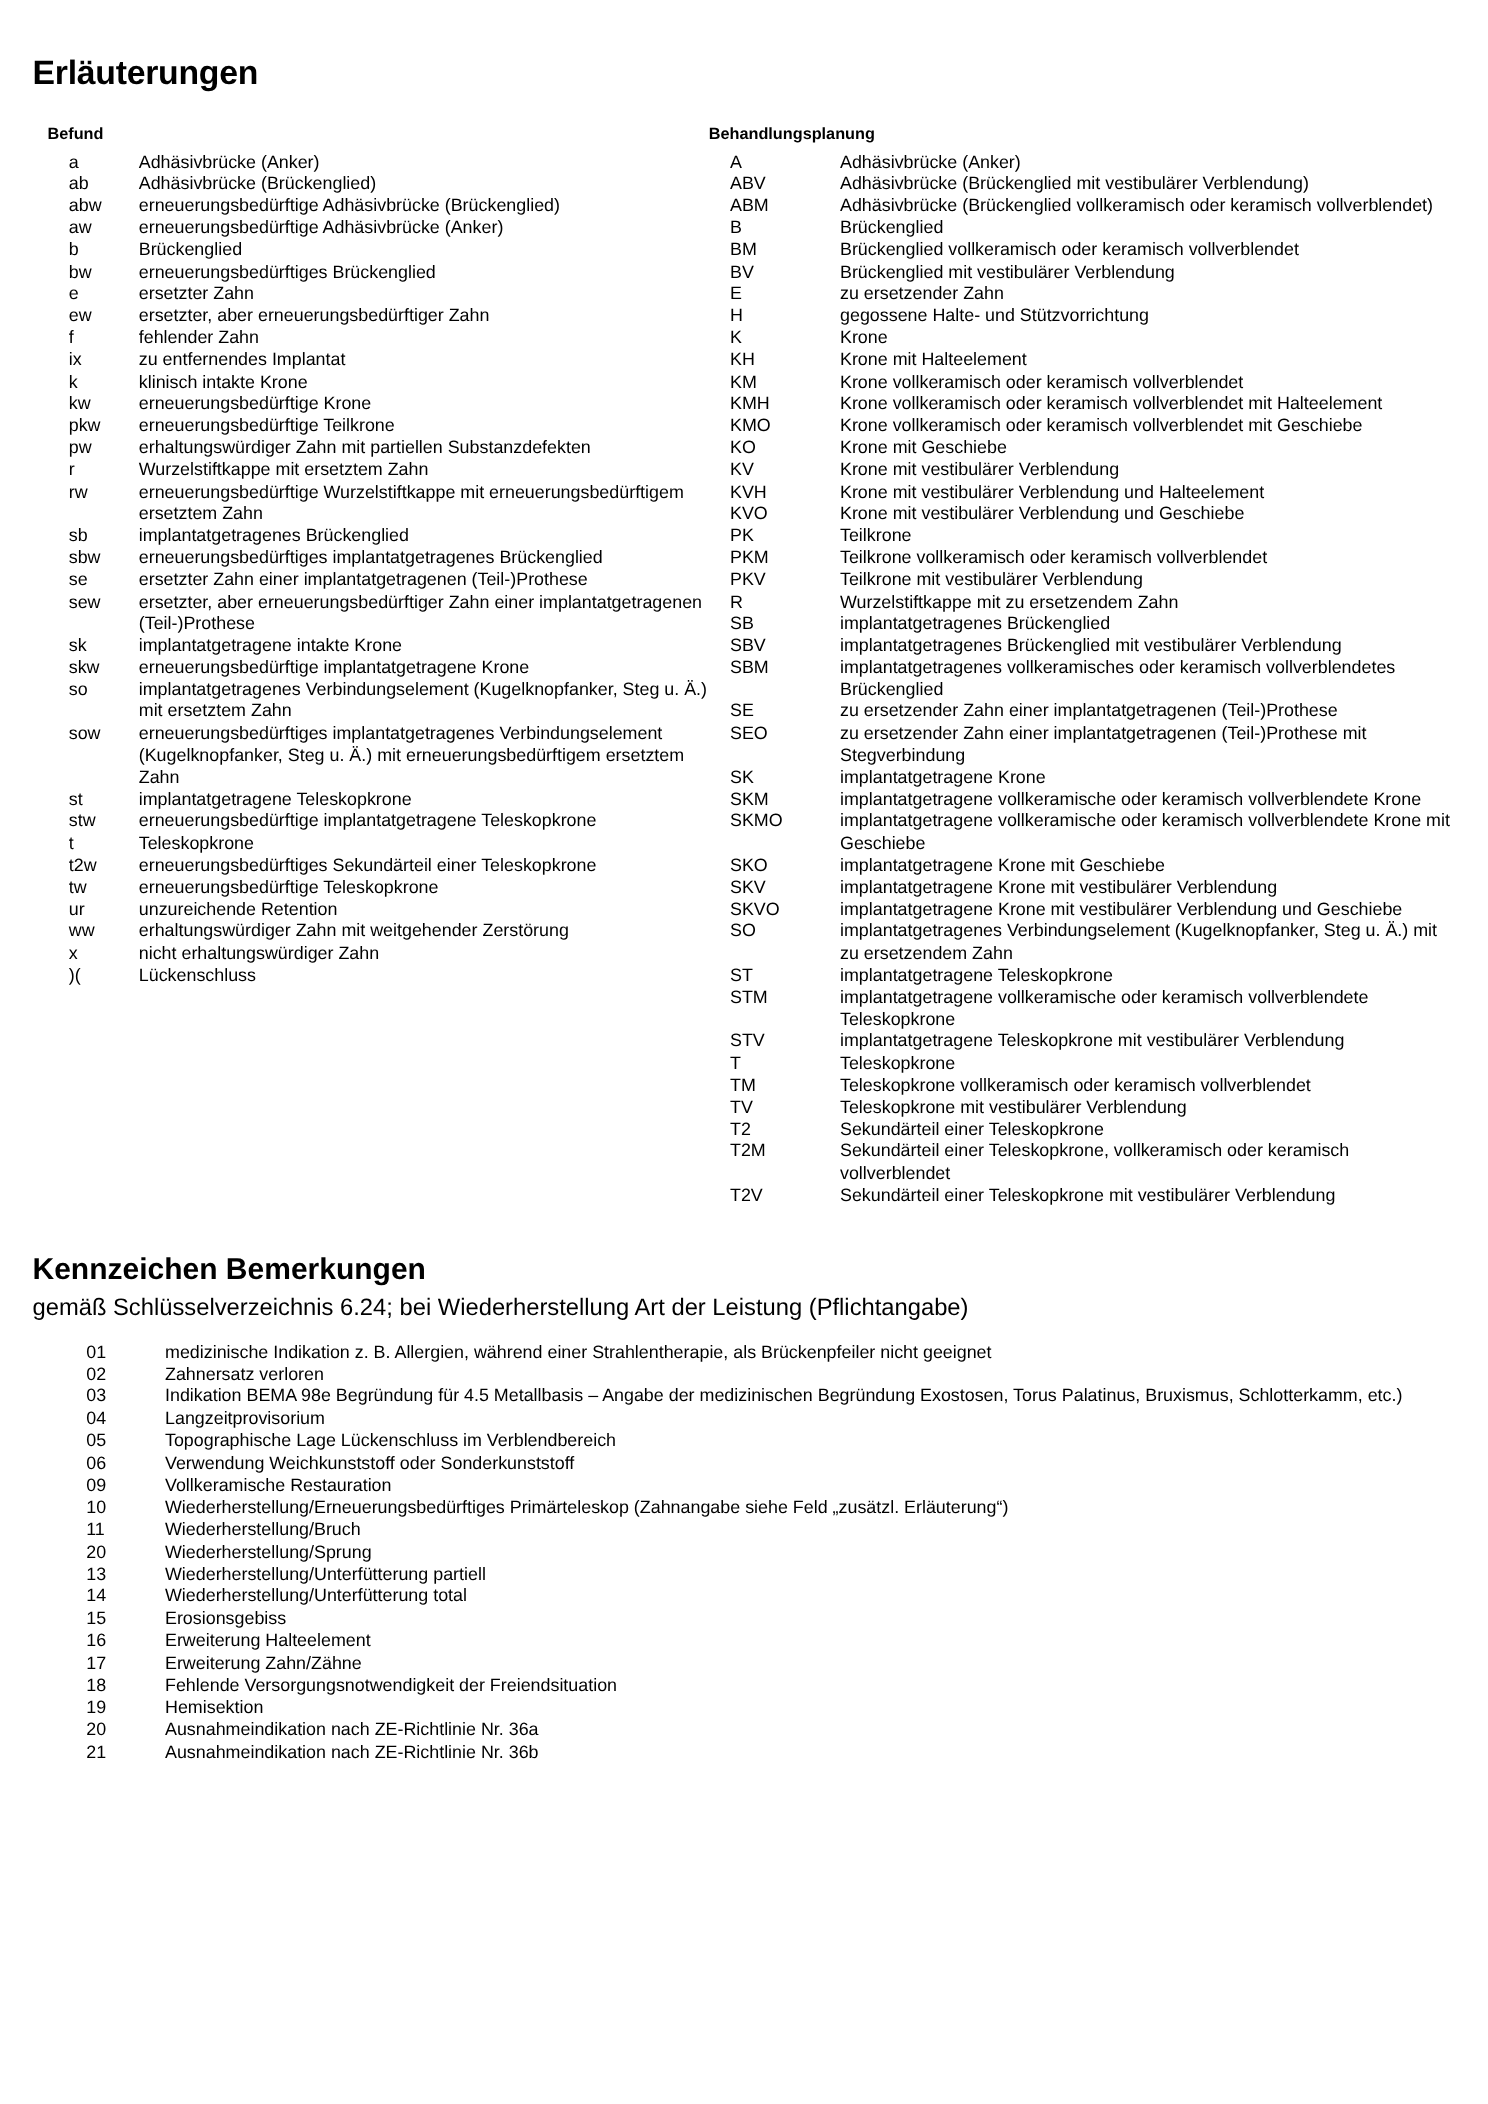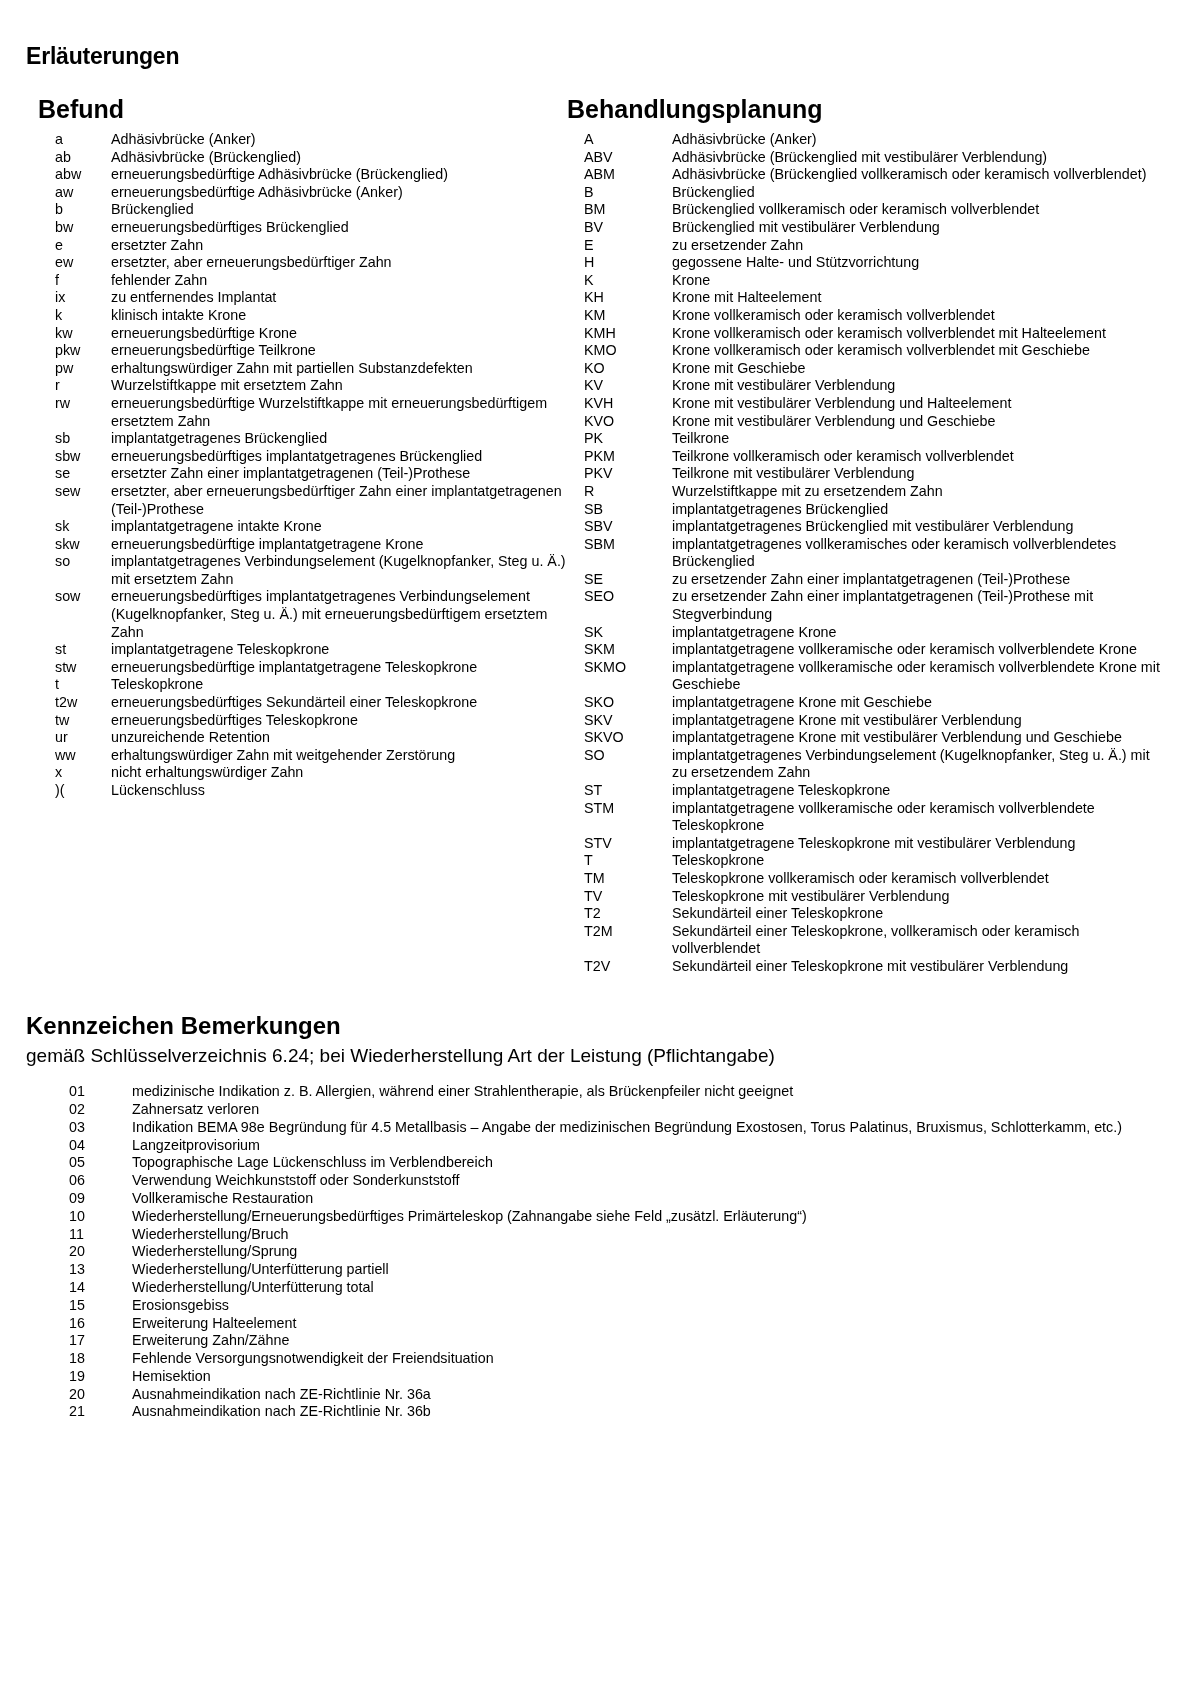--- a/index.html
+++ b/index.html
@@ -16,36 +16,36 @@
     -webkit-font-smoothing: antialiased;
   }
   .page {
     position: relative;
     width: 1190px;
     min-height: 1683px;
     box-sizing: border-box;
     padding: 44px 22px 20px 22px;
   }
   h1.doc-title {
-    font-size: 23px;
+    font-size: 27px;
     font-weight: bold;
     margin: 0 0 26px 4px;
     letter-spacing: -0.2px;
     line-height: 1.1;
   }
   .columns {
     display: flex;
     align-items: flex-start;
     width: 100%;
   }
   .col-left  { width: 545px; flex: 0 0 545px; }
   .col-right { width: 600px; flex: 0 0 600px; padding-left: 0px; }
 
   h2.section-title {
-    font-size: 25px;
+    font-size: 13px;
     font-weight: bold;
     margin: 0 0 7px 16px;
     line-height: 1.15;
   }
   .col-right h2.section-title { margin-left: 0px; }
 
   .deflist {
     margin: 0;
     padding: 0;
     list-style: none;
@@ -227,21 +227,21 @@
           <li>
             <span class="code">t</span>
             <span class="desc">Teleskopkrone</span>
           </li>
           <li>
             <span class="code">t2w</span>
             <span class="desc">erneuerungsbedürftiges Sekundärteil einer Teleskopkrone</span>
           </li>
           <li>
             <span class="code">tw</span>
-            <span class="desc">erneuerungsbedürftiges Teleskopkrone</span>
+            <span class="desc">erneuerungsbedürftige Teleskopkrone</span>
           </li>
           <li>
             <span class="code">ur</span>
             <span class="desc">unzureichende Retention</span>
           </li>
           <li>
             <span class="code">ww</span>
             <span class="desc">erhaltungswürdiger Zahn mit weitgehender Zerstörung</span>
           </li>
           <li>

